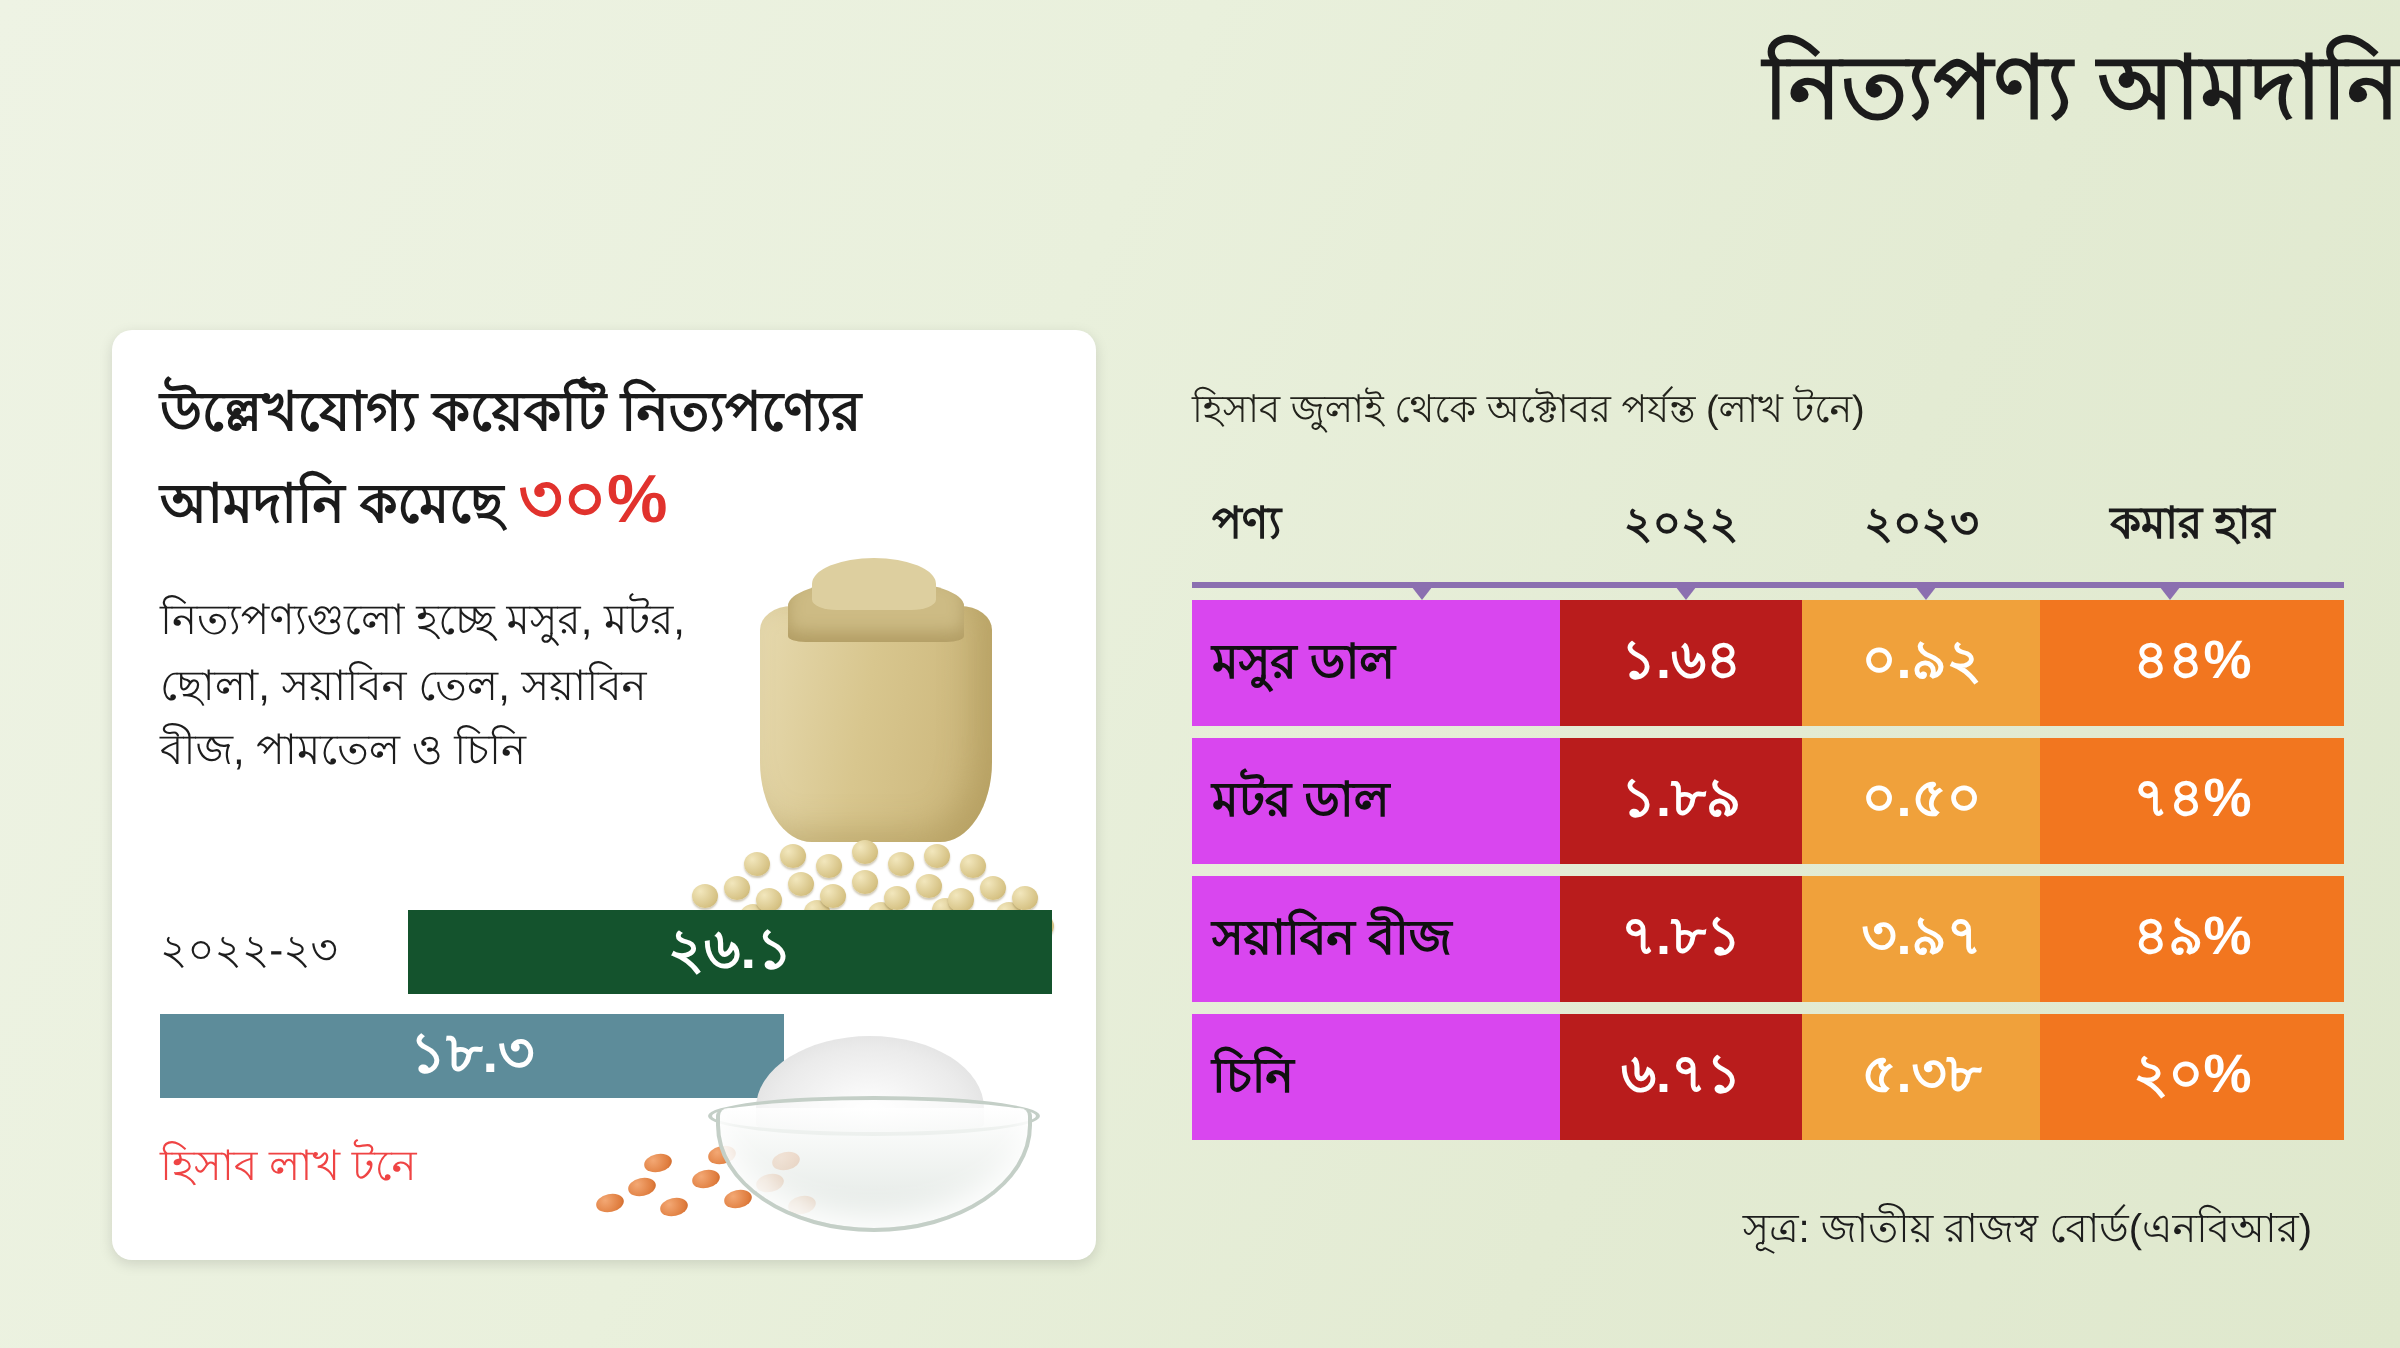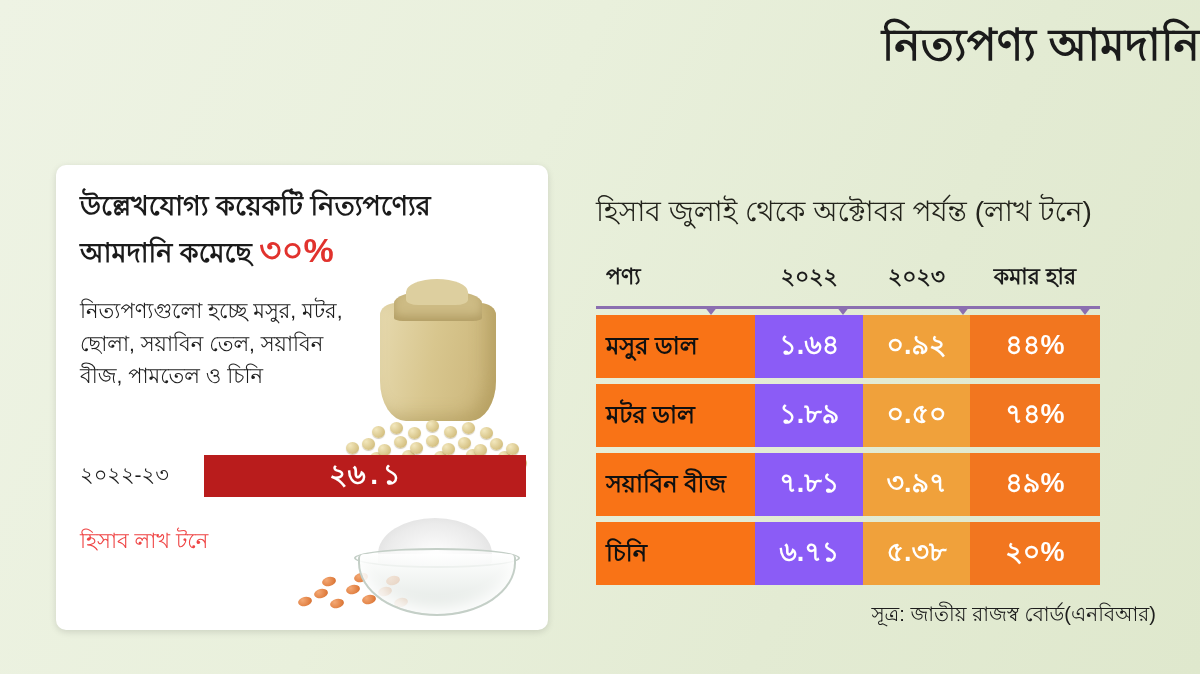--- a/index.html
+++ b/index.html
@@ -159,21 +159,21 @@
   .bar {
     height: 42px;
     background: #54808e;
     display: flex;
     align-items: center;
     justify-content: center;
     color: #ffffff;
     font-size: 28px;
     font-weight: bold;
   }
-  .bar.b1 { width: 100%; background: #b91c1c; font-family: Liberation Mono, monospace; }
+  .bar.b1 { width: 100%; background: #14532d; }
   .bar.b2 { width: 70%; background: #5d8c9a; }
   .bar-note {
     margin-top: 18px;
     font-size: 21px;
     color: #ef4444;
   }
 
   
   .lentils {
     position: absolute;
@@ -236,28 +236,28 @@
     top: 190px;
     width: 560px;
   }
   .r-title {
     font-size: 28px;
     font-weight: bold;
     color: #15150f;
     margin-bottom: 12px;
   }
   .r-sub {
-    font-size: 28px;
+    font-size: 19px;
     color: #23231c;
     margin-bottom: 16px;
   }
   table.data {
     border-collapse: separate;
     border-spacing: 0 6px;
-    width: 504px;
+    width: 576px;
   }
   table.data th {
     font-size: 22px;
     font-weight: bold;
     color: #1b1b1b;
     padding: 0 0 4px 0;
     text-align: center;
   }
   table.data th.first { text-align: left; padding-left: 10px; width: 172px; }
   table.data th.c2 { width: 120px; }
@@ -274,29 +274,29 @@
   .rule-line span {
     position: absolute;
     top: 0;
     width: 0;
     height: 0;
     border-left: 7px solid transparent;
     border-right: 7px solid transparent;
     border-top: 9px solid #8b6fb0;
   }
   td.name {
-    background: #f97316;
+    background: #d946ef;
     font-size: 24px;
     font-weight: bold;
     color: #101010;
     padding: 9px 10px;
     text-align: left;
   }
   td.v1 {
-    background: #8b5cf6;
+    background: #b91c1c;
     color: #ffffff;
     font-size: 27px;
     font-weight: bold;
     text-align: center;
     padding: 9px 6px;
   }
   td.v2 {
     background: #f0a13b;
     color: #ffffff;
     font-size: 27px;
@@ -379,20 +379,23 @@
     <div class="bars">
 
       <div class="bar-row">
         <div class="bar-label">২০২২-২৩</div>
         <div class="bar-track">
           <div class="bar b1">২৬.১</div>
         </div>
       </div>
 
       <div class="bar-row">
+        <div class="bar-track">
+          <div class="bar b2">১৮.৩</div>
+        </div>
       </div>
 
       <div class="bar-note">হিসাব লাখ টনে</div>
     </div>
 
     <div class="lentils">
       <div class="lentil" style="left:2px;  bottom:6px;"></div>
       <div class="lentil" style="left:18px; bottom:14px;"></div>
       <div class="lentil" style="left:34px; bottom:4px;"></div>
       <div class="lentil" style="left:50px; bottom:18px;"></div>

